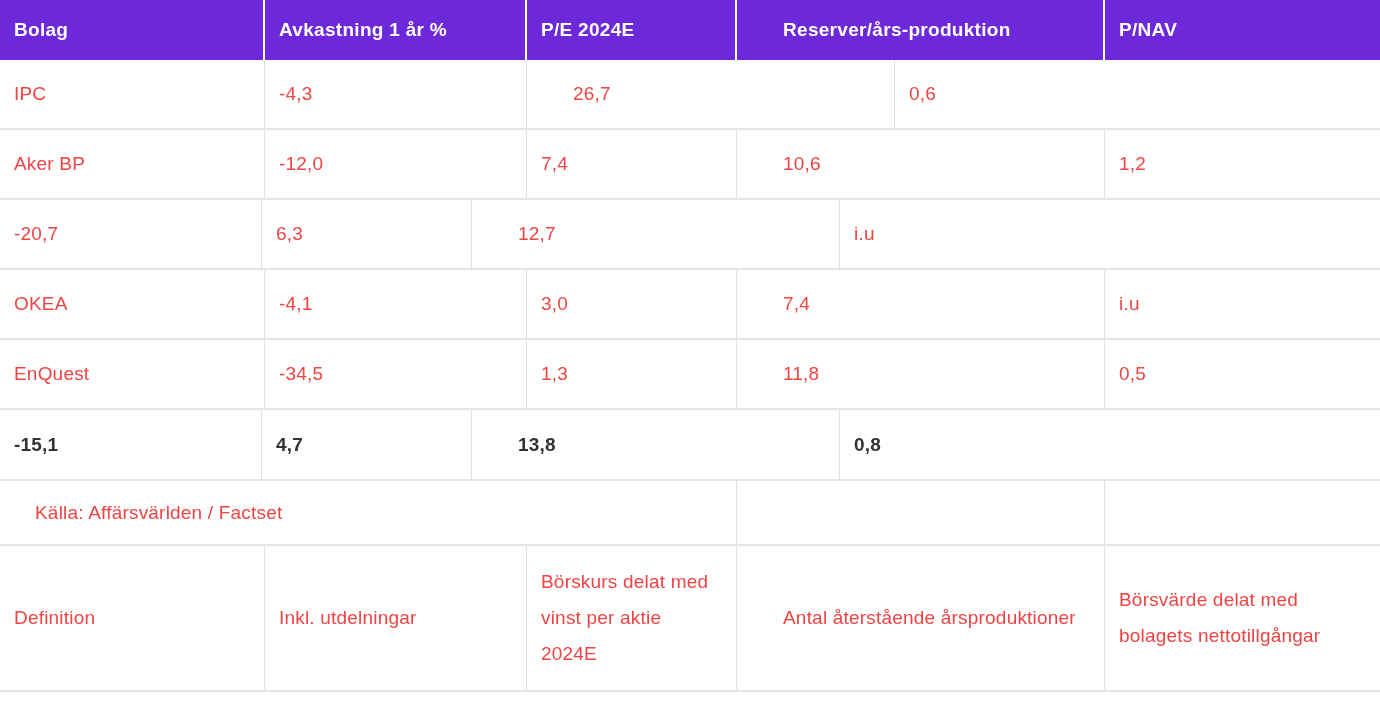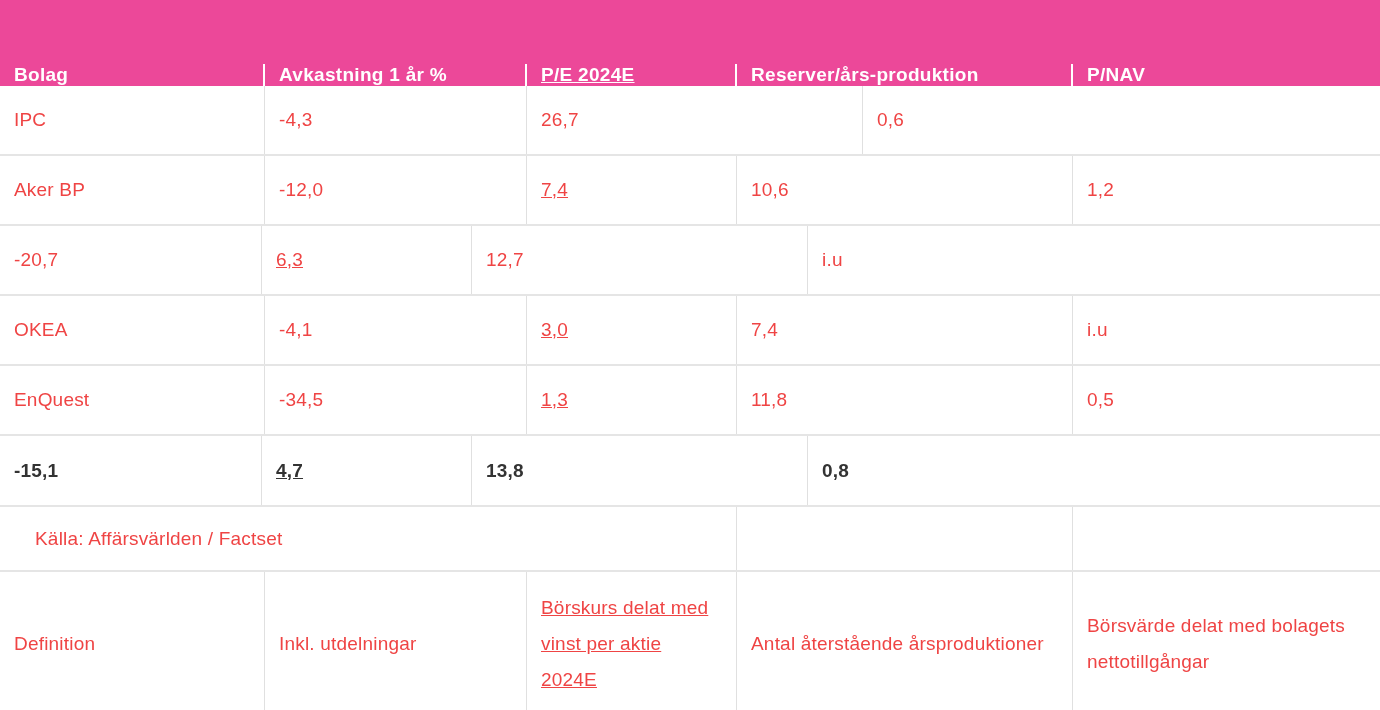--- a/index.html
+++ b/index.html
@@ -18,26 +18,26 @@
     display: flex;
     align-items: center;
     padding: 0 16px 0 14px;
     font-size: 19px;
     letter-spacing: 0.2px;
     color: #ef4444;
   }
   
   .c1 { width: 265px; }
   .c2 { width: 262px; }
-  .c3 { width: 210px; text-decoration: underline; }
-  .c4 { width: 336px; }
+  .c3 { width: 210px; }
+  .c4 { width: 336px; margin-left: 32px; }
   .c5 { flex: 1; }
 
   
-  .row-header { height: 86px; background: #ec4899; align-items: flex-end; }
+  .row-header { height: 60px; background: #6d28d9; }
   .row-header .cell {
     color: #ffffff;
     font-weight: bold;
     font-size: 19px;
     letter-spacing: 0.3px;
   }
   .row-header .cell:not(:last-child) { border-right: 2px solid #ffffff; }
 
   
   .row-data { height: 70px; border-bottom: 2px solid #e5e5e5; }

